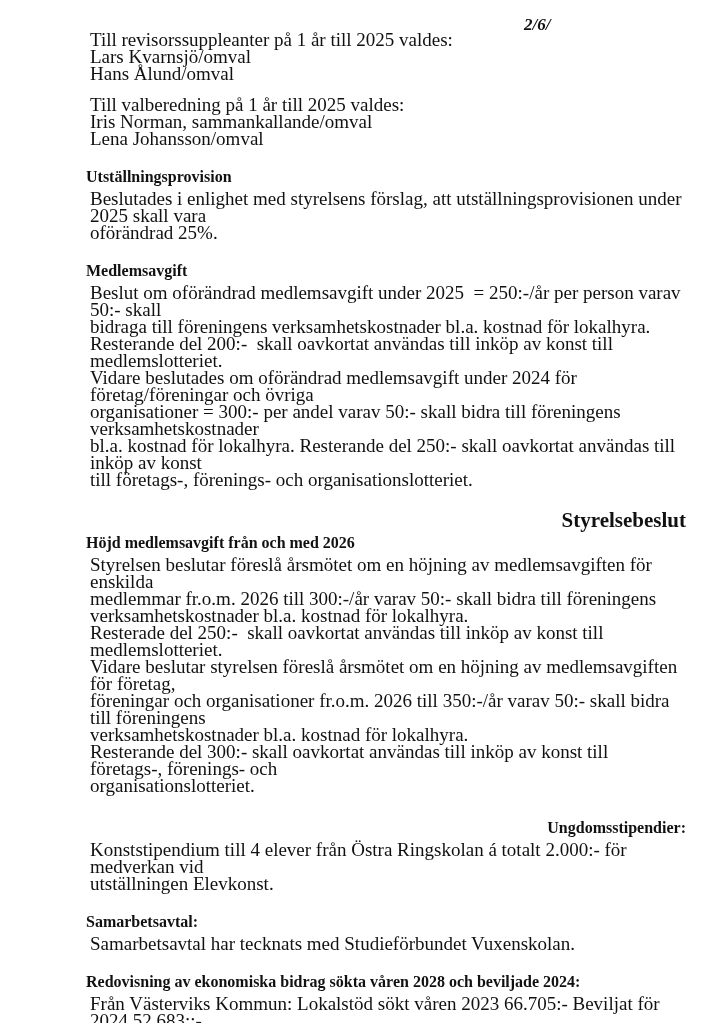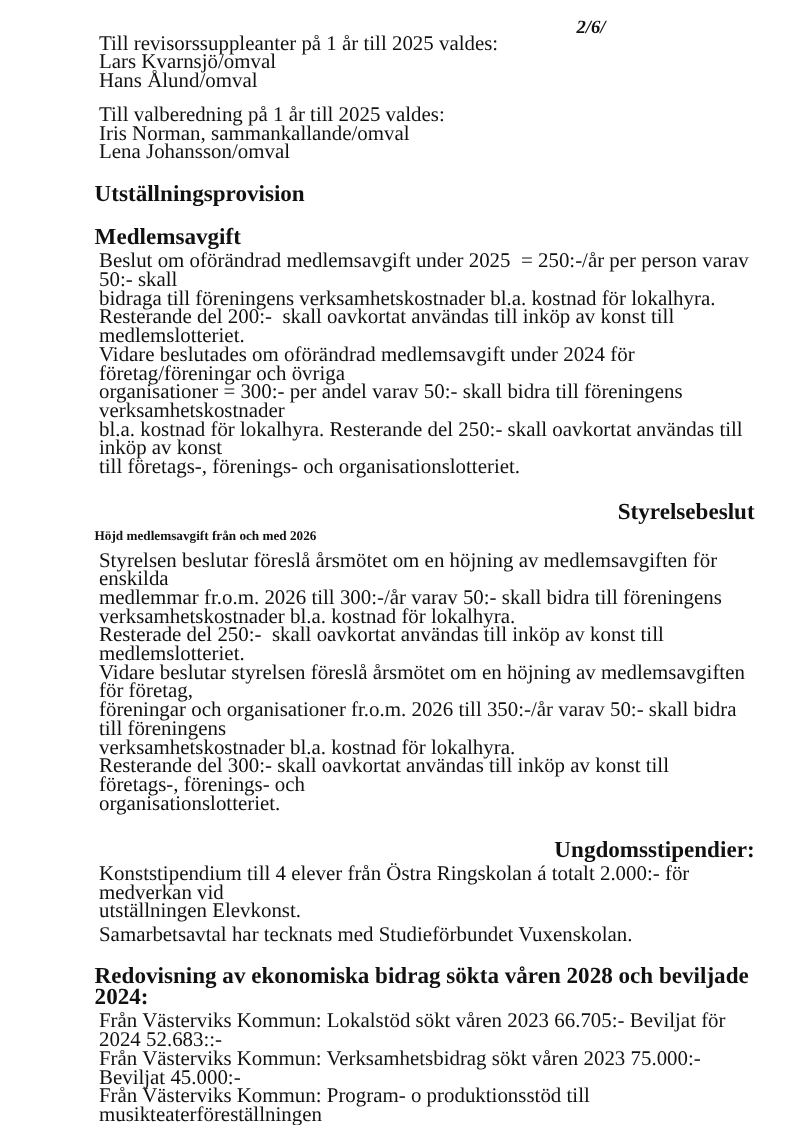--- a/index.html
+++ b/index.html
@@ -26,38 +26,38 @@
     margin: 4px;
     font-size: 19px;
     line-height: 17px;
     white-space: pre-wrap;
   }
   .block-gap {
     margin-top: 14px;
   }
   h2.section-heading {
     margin: 20px 0 2px 0;
-    font-size: 21px;
+    font-size: 16px;
     line-height: 19px;
     font-weight: bold;
   }
   h2.section-heading.gap-lg {
     margin-top: 24px;
     text-align: right;
   }
   h1.big-heading {
     margin: 20px 0 0 0;
     font-size: 21px;
     line-height: 24px;
     font-weight: bold;
     text-align: right;
   }
   h3.sub-heading {
     margin: 1px 0 3px 0;
-    font-size: 12px;
+    font-size: 16px;
     line-height: 19px;
     font-weight: bold;
   }
   .page-number {
     position: absolute;
     top: 16px;
     left: 524px;
     font-size: 17px;
     line-height: 17px;
     font-weight: bold;
@@ -80,20 +80,22 @@
     </section>
 
     <section>
       <p class="body-text block-gap">Till valberedning på 1 år till 2025 valdes:
 Iris Norman, sammankallande/omval
 Lena Johansson/omval</p>
     </section>
 
     <section>
       <h2 class="section-heading">Utställningsprovision</h2>
+      <p class="body-text">Beslutades i enlighet med styrelsens förslag, att utställningsprovisionen under 2025 skall vara
+oförändrad 25%.</p>
     </section>
 
     <section>
       <h2 class="section-heading">Medlemsavgift</h2>
       <p class="body-text">Beslut om oförändrad medlemsavgift under 2025  = 250:-/år per person varav 50:- skall
 bidraga till föreningens verksamhetskostnader bl.a. kostnad för lokalhyra.
 Resterande del 200:-  skall oavkortat användas till inköp av konst till medlemslotteriet.
 Vidare beslutades om oförändrad medlemsavgift under 2024 för företag/föreningar och övriga
 organisationer = 300:- per andel varav 50:- skall bidra till föreningens verksamhetskostnader
 bl.a. kostnad för lokalhyra. Resterande del 250:- skall oavkortat användas till inköp av konst
@@ -114,20 +116,21 @@
 organisationslotteriet.</p>
     </section>
 
     <section>
       <h2 class="section-heading gap-lg">Ungdomsstipendier:</h2>
       <p class="body-text">Konststipendium till 4 elever från Östra Ringskolan á totalt 2.000:- för medverkan vid
 utställningen Elevkonst.</p>
     </section>
 
     <section>
+      <h2 class="section-heading">Samarbetsavtal:</h2>
       <p class="body-text">Samarbetsavtal har tecknats med Studieförbundet Vuxenskolan.</p>
     </section>
 
     <section>
       <h2 class="section-heading">Redovisning av ekonomiska bidrag sökta våren 2028 och beviljade 2024:</h2>
       <p class="body-text">Från Västerviks Kommun: Lokalstöd sökt våren 2023 66.705:- Beviljat för 2024 52.683::-
 Från Västerviks Kommun: Verksamhetsbidrag sökt våren 2023 75.000:-  Beviljat 45.000:-
 Från Västerviks Kommun: Program- o produktionsstöd till musikteaterföreställningen
 ”En Jävla Röst”  om Ester Blenda Nordström sökt 10.000:- och beviljat 2.000:-
 Från Västerviks Kommun till utställningen ”Gestaltande Fotografi”. Sökt 6.874:-. Avslag.

